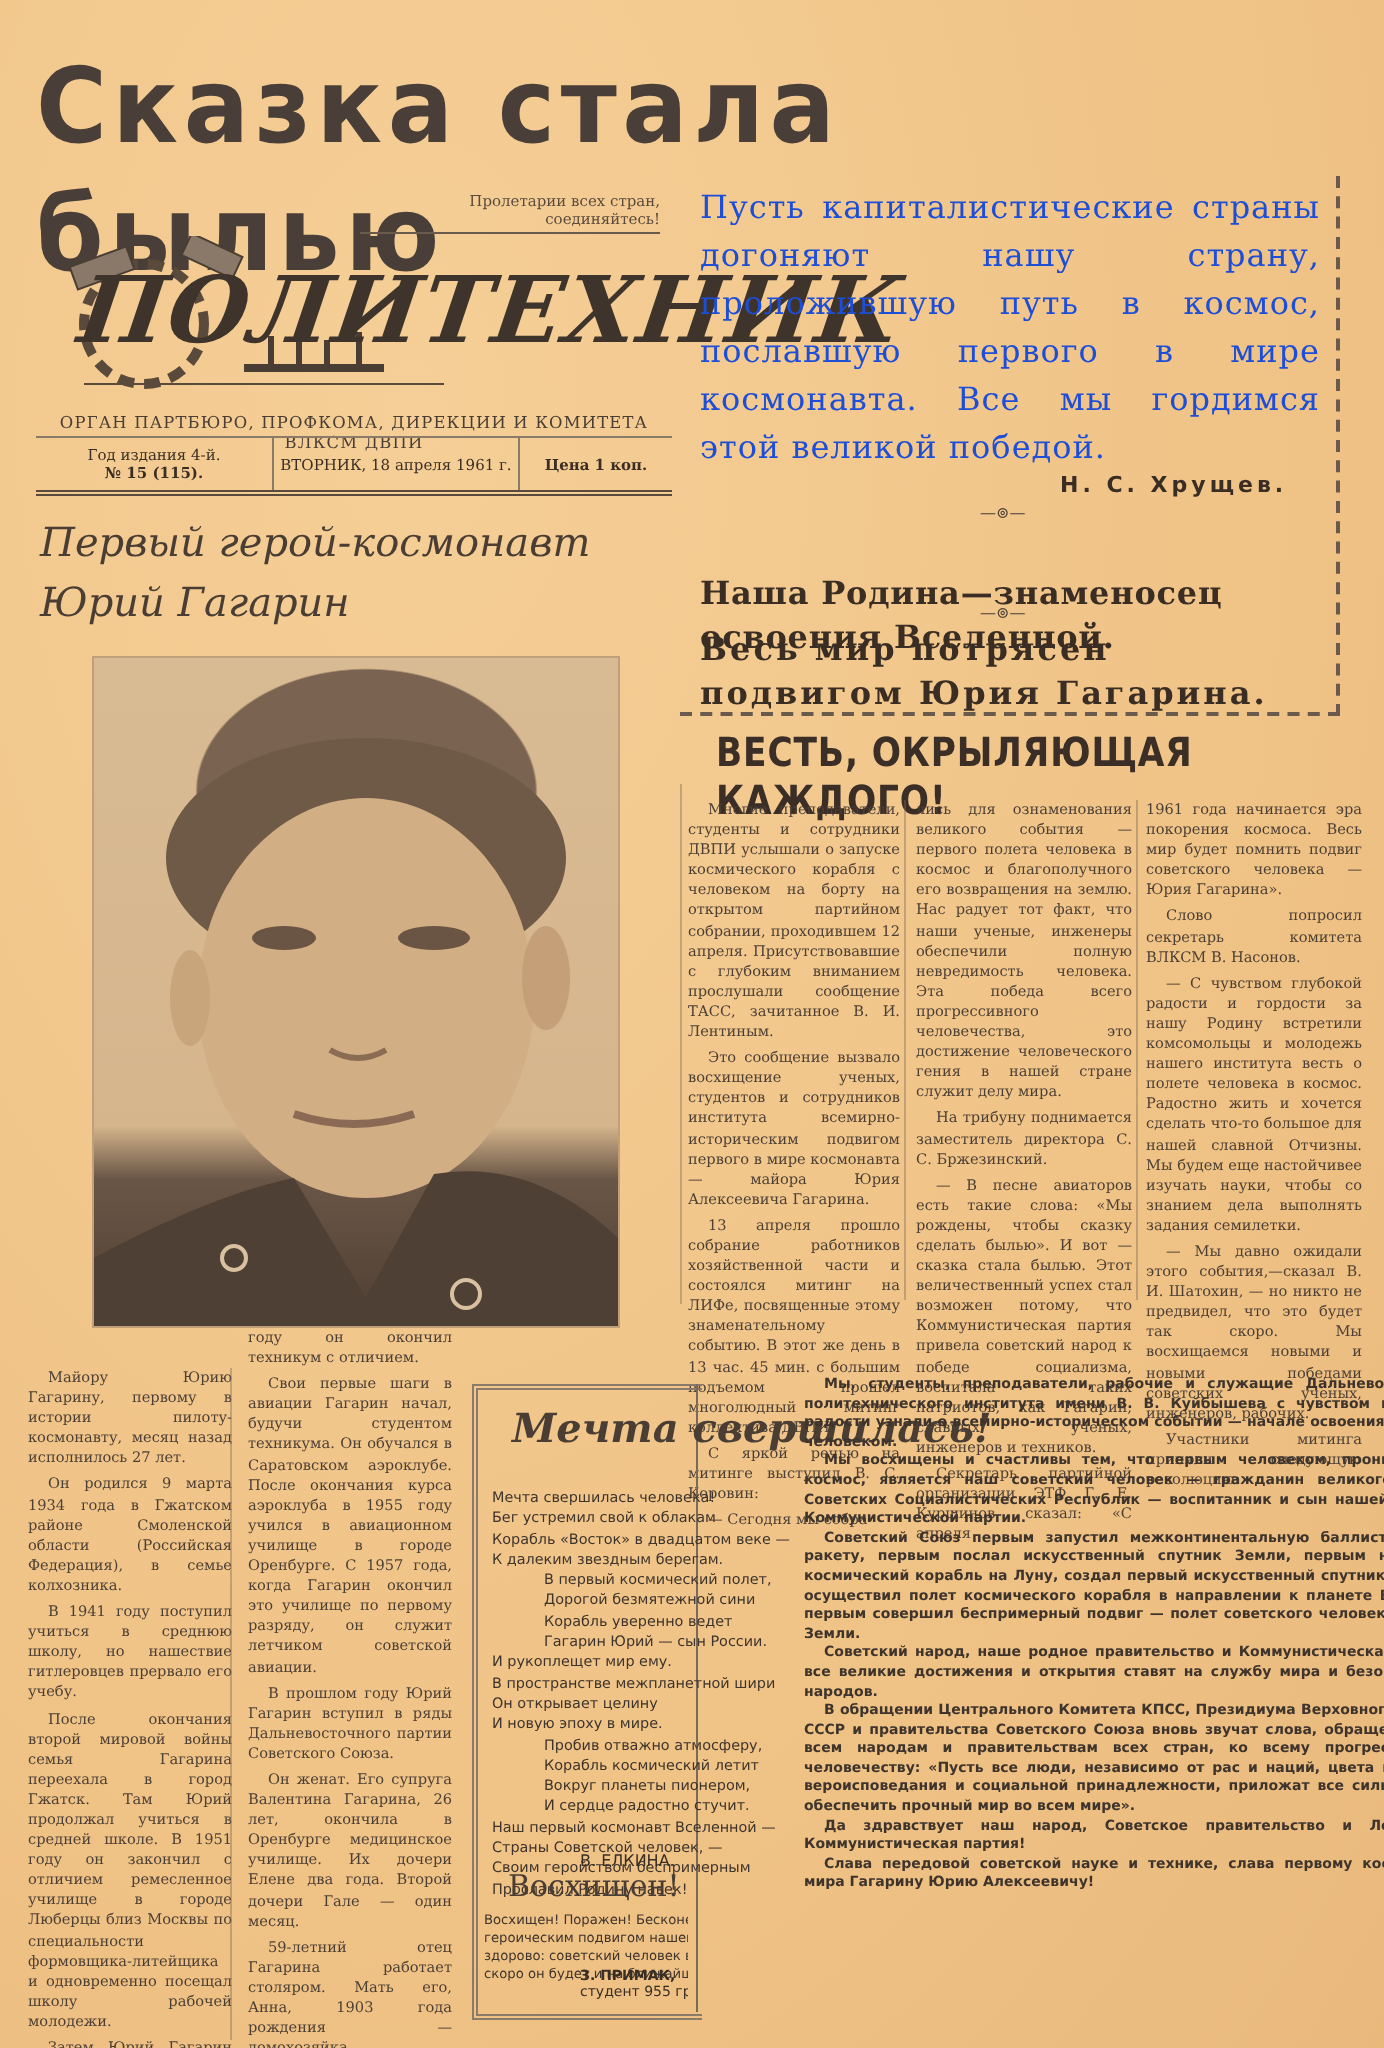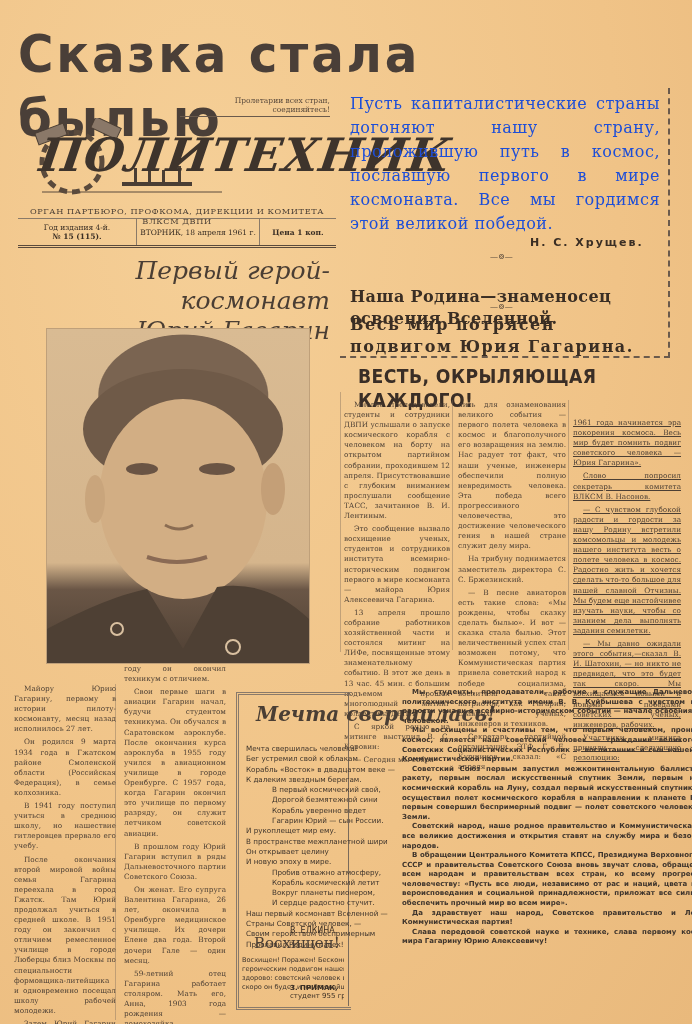--- a/index.html
+++ b/index.html
@@ -13,37 +13,37 @@
   .slogan{left:180px;top:96px;width:150px;font-size:7.5px;color:#5a4a3c;text-align:right;border-bottom:1px solid #6a5a4c;padding-bottom:2px;}
   .logo{left:22px;top:118px;width:310px;height:82px;}
   .logo-text{position:absolute;left:18px;top:10px;font-family:"DejaVu Serif",serif;font-style:italic;font-weight:bold;
     font-size:46px;letter-spacing:1px;color:#3e342c;transform:skewX(-8deg);}
   .organ{left:22px;top:206px;width:310px;font-size:8.2px;letter-spacing:0.6px;color:#4a3e34;text-align:center;}
   .meta-row{left:18px;top:218px;width:318px;height:26px;border-top:1px solid #8a7a68;border-bottom:3px double #5a4a3c;display:flex;font-size:7.5px;}
   .meta-row > div{display:flex;align-items:center;justify-content:center;text-align:center;line-height:9px;}
   .meta-cell1{width:118px;border-right:1px solid #8a7a68;}
   .meta-cell2{width:122px;border-right:1px solid #8a7a68;}
   .meta-cell3{flex:1;}
-  .hero-title{left:20px;top:256px;width:310px;text-align:right;font-family:"DejaVu Serif",serif;font-style:italic;font-size:25px;line-height:30px;color:#4a3e34;}
+  .hero-title{left:20px;top:256px;width:310px;text-align:left;font-family:"DejaVu Serif",serif;font-style:italic;font-size:20px;line-height:30px;color:#4a3e34;}
   .photo{left:46px;top:328px;width:262px;height:334px;background:
      radial-gradient(ellipse 40% 32% at 52% 48%, #d7b38a 0%, #caa47b 60%, transparent 61%),
      radial-gradient(ellipse 46% 26% at 52% 20%, #7a6451 0%, #7a6451 70%, transparent 71%),
      linear-gradient(180deg, #d9bb93 0%, #d5b58c 70%, #6a5646 78%, #4e3f33 100%);border:1px solid #bfa07a;}
   .quote-box{left:340px;top:88px;width:328px;height:268px;border-right:2px dashed #6a5a4c;border-bottom:2px dashed #6a5a4c;}
   .quote-main{position:absolute;left:10px;top:4px;width:310px;font-size:16px;font-weight:normal;line-height:24px;color:#1d4ed8;text-align:justify;letter-spacing:0.5px;}
   .quote-author{position:absolute;left:190px;top:148px;font-family:"DejaVu Sans",sans-serif;font-size:11px;font-weight:bold;letter-spacing:2px;}
   .orn{position:absolute;font-size:8px;color:#4a3e34;}
   .quote2{position:absolute;left:10px;top:176px;width:310px;font-size:16px;font-weight:bold;line-height:22px;letter-spacing:0.4px;margin-top:22px;}
   .quote3{position:absolute;left:10px;top:226px;width:310px;font-size:16px;font-weight:bold;line-height:22px;letter-spacing:1.5px;}
   .headline{left:358px;top:364px;width:330px;font-family:"DejaVu Sans",sans-serif;font-weight:bold;font-size:20px;letter-spacing:0.5px;color:#3a2e26;transform:scaleX(0.86);transform-origin:left;}
   .col{font-size:7.3px;line-height:10.1px;text-align:justify;color:#4c3f34;}
   .col p{margin:0 0 3px 0;text-indent:10px;}
   .c1{left:344px;top:400px;width:106px;}
   .c2{left:458px;top:400px;width:108px;}
-  .c3{left:573px;top:418px;width:108px;text-decoration:underline;}
+  .c3{left:573px;top:400px;width:108px;}
   .b1{left:14px;top:684px;width:102px;}
   .b2{left:124px;top:664px;width:102px;}
   .poem-title{position:absolute;left:16px;top:6px;font-style:italic;font-weight:bold;font-size:20px;color:#4a3e34;white-space:nowrap;}
   .poem-lines{position:absolute;left:6px;top:48px;font-family:"DejaVu Sans",sans-serif;font-size:7.2px;line-height:10.3px;color:#3e342c;white-space:nowrap;}
   .poem-lines .ind{padding-left:26px;}
   .resolution{left:354px;top:688px;width:326px;font-family:"DejaVu Sans",sans-serif;font-weight:bold;font-size:7px;line-height:9.6px;text-align:justify;color:#3e342c;margin-left:48px;}
   .resolution p{margin:0;text-indent:10px;}
   .vline{position:absolute;background:#7a6a5a;}
 </style>
 </head>
@@ -149,21 +149,21 @@
 
 <div class="abs" style="left:236px;top:692px;width:112px;height:312px;border-left:3px double #8a7a6a;border-top:3px double #8a7a6a;border-bottom:3px double #8a7a6a;"></div>
 <div class="vline" style="left:348px;top:692px;width:1px;height:314px;"></div>
 <div class="abs" style="left:240px;top:696px;width:108px;height:306px;overflow:visible;">
   <div class="poem-title">Мечта свершилась!</div>
   <div class="poem-lines">
     <div>Мечта свершилась человека!</div>
     <div>Бег устремил свой к облакам</div>
     <div>Корабль «Восток» в двадцатом веке —</div>
     <div>К далеким звездным берегам.</div>
-    <div class="ind">В первый космический свой,</div>
+    <div class="ind">В первый космический полет,</div>
     <div class="ind">Дорогой безмятежной сини</div>
     <div class="ind">Корабль уверенно ведет</div>
     <div class="ind">Гагарин Юрий — сын России.</div>
     <div>И рукоплещет мир ему.</div>
     <div>В пространстве межпланетной шири</div>
     <div>Он открывает целину</div>
     <div>И новую эпоху в мире.</div>
     <div class="ind">Пробив отважно атмосферу,</div>
     <div class="ind">Корабль космический летит</div>
     <div class="ind">Вокруг планеты пионером,</div>

